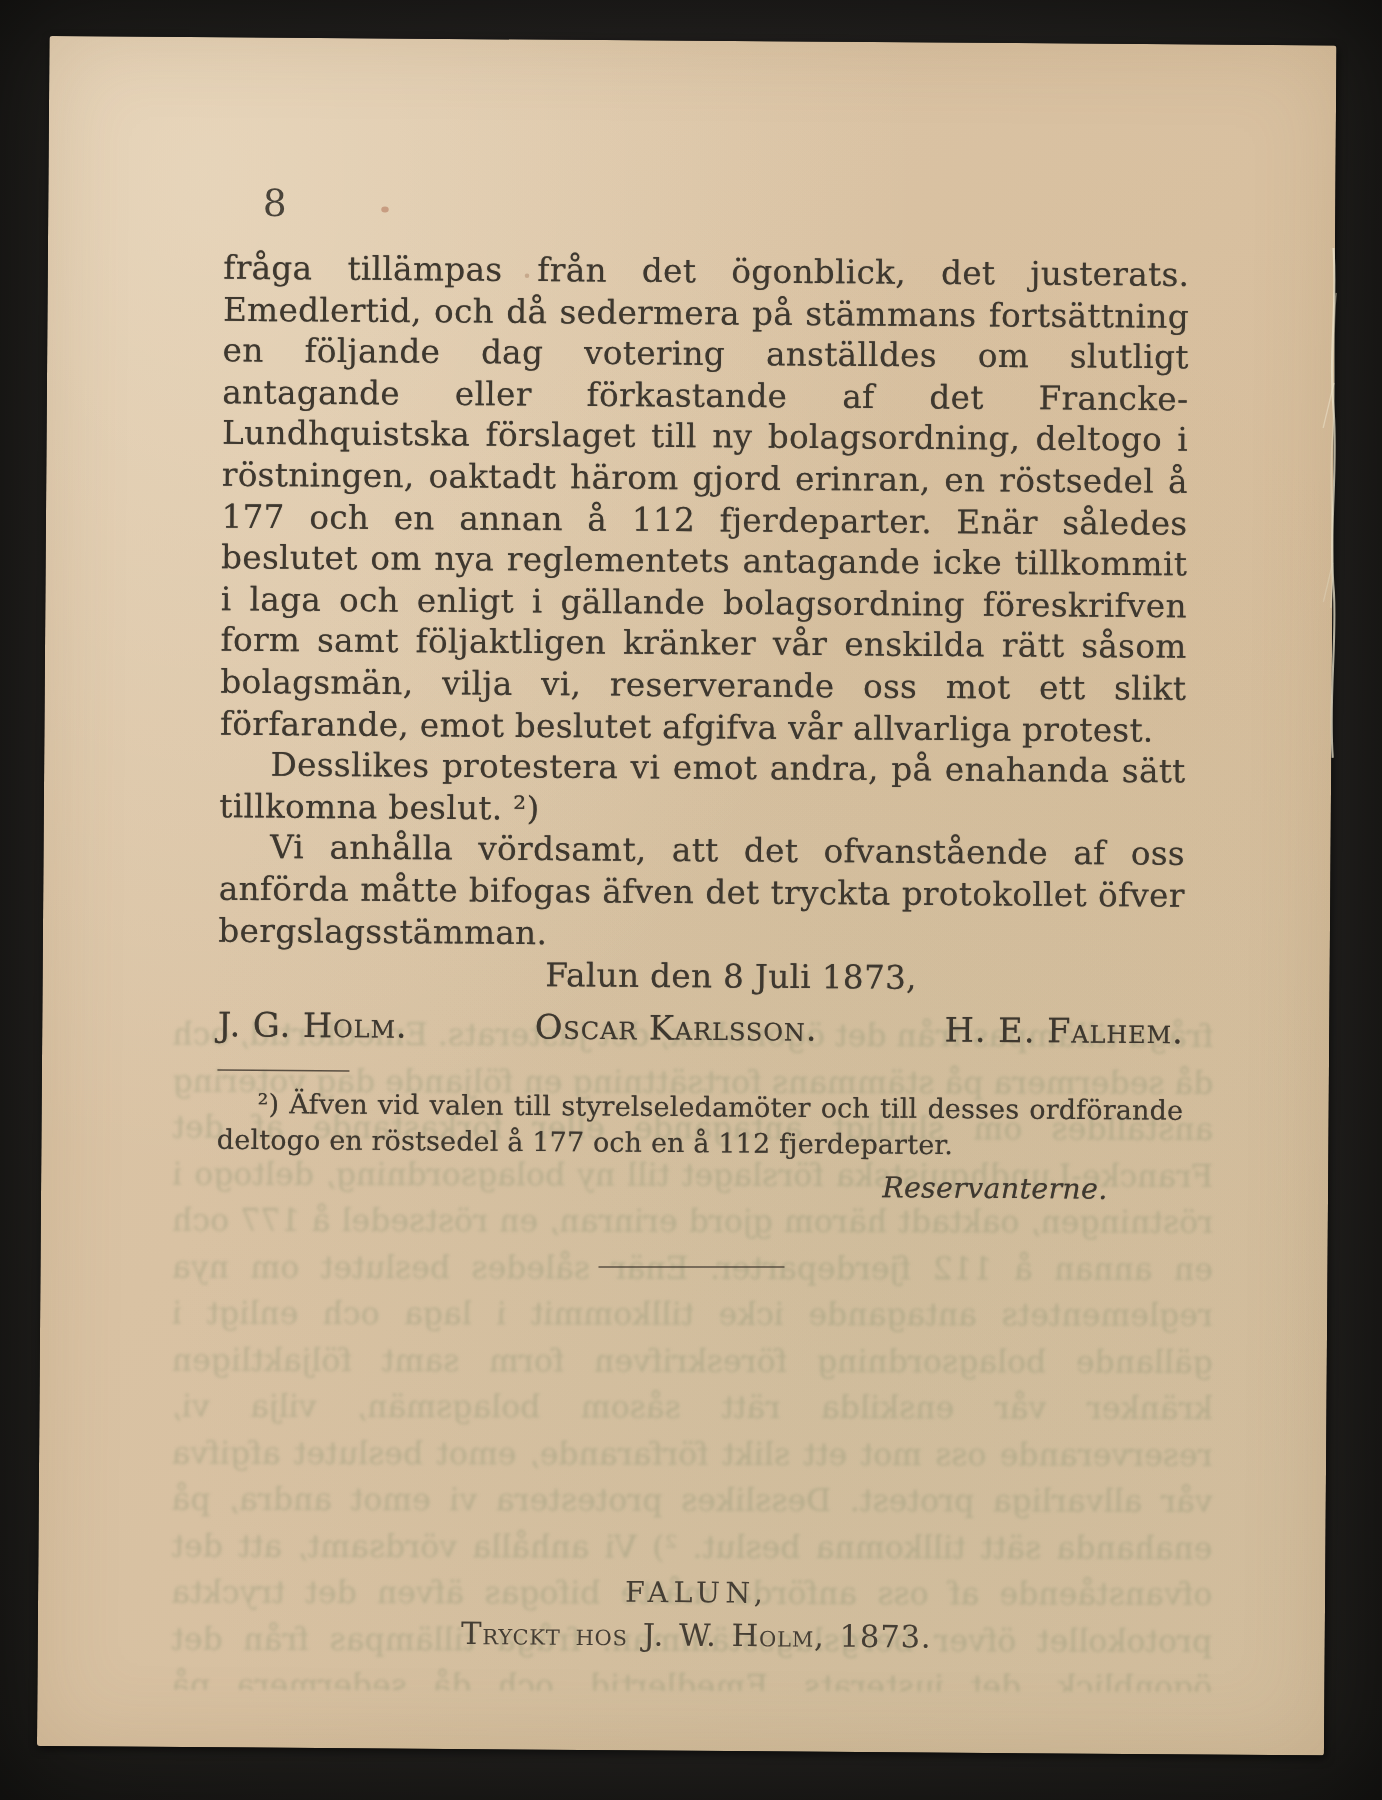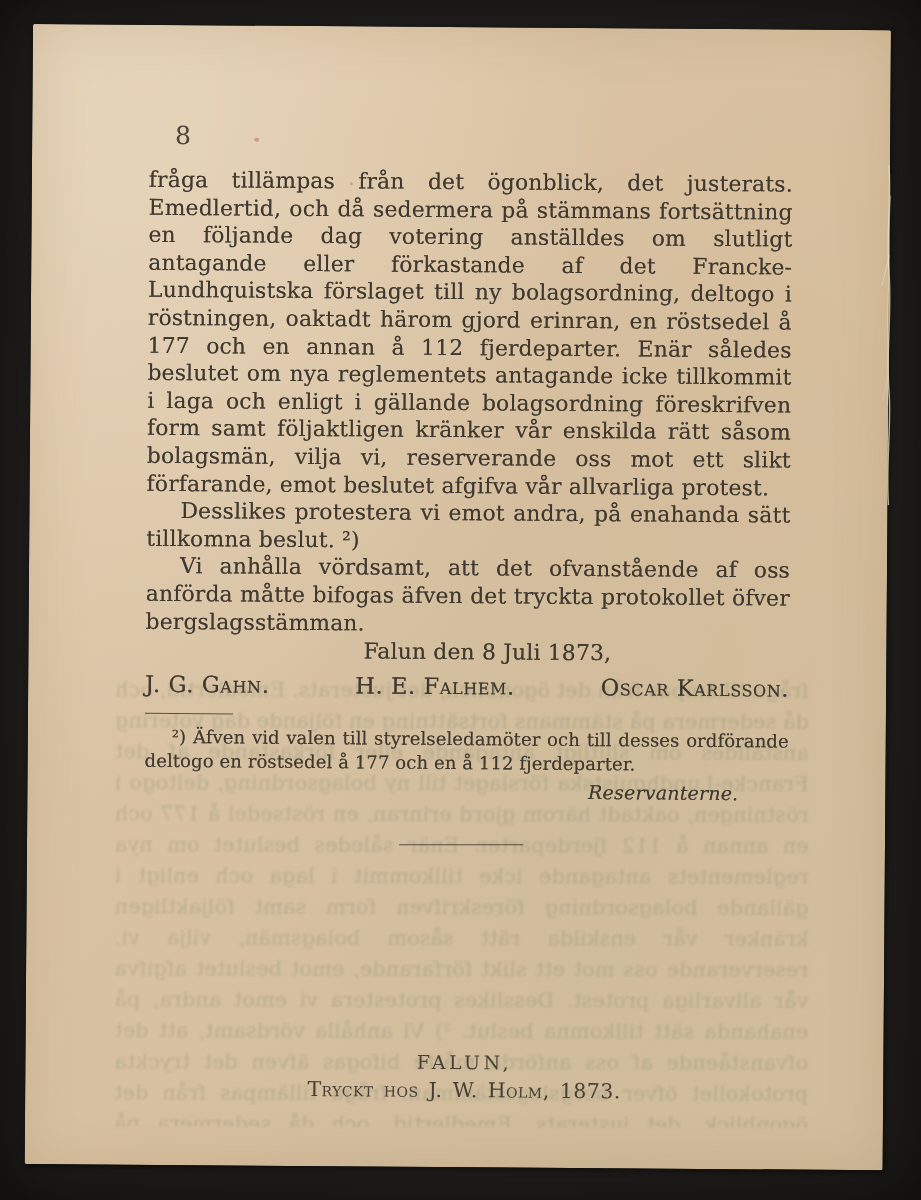--- a/index.html
+++ b/index.html
@@ -180,23 +180,23 @@
       <div class="page-number">8</div>
 
       <div class="text-block">
         <p class="para">fråga tillämpas från det ögonblick, det justerats. Emedlertid, och då sedermera på stämmans fortsättning en följande dag votering anställdes om slutligt antagande eller förkastande af det Francke-Lundhquistska förslaget till ny bolagsordning, deltogo i röstningen, oaktadt härom gjord erinran, en röstsedel å 177 och en annan å 112 fjerdeparter. Enär således beslutet om nya reglementets antagande icke tillkommit i laga och enligt i gällande bolagsordning föreskrifven form samt följaktligen kränker vår enskilda rätt såsom bolagsmän, vilja vi, reserverande oss mot ett slikt förfarande, emot beslutet afgifva vår allvarliga protest.</p>
         <p class="para indent">Desslikes protestera vi emot andra, på enahanda sätt tillkomna beslut. ²)</p>
         <p class="para indent">Vi anhålla vördsamt, att det ofvanstående af oss anförda måtte bifogas äfven det tryckta protokollet öfver bergslagsstämman.</p>
 
         <div class="dateline">Falun den 8 Juli 1873,</div>
 
         <div class="signatures">
-          <span>J. G. Gahn.</span>
+          <span>J. G. Holm.</span>
+          <span>Oscar Karlsson.</span>
           <span>H. E. Falhem.</span>
-          <span>Oscar Karlsson.</span>
         </div>
 
         <hr class="footnote-rule">
 
         <div class="footnote">²) Äfven vid valen till styrelseledamöter och till desses ordförande deltogo en röstsedel å 177 och en å 112 fjerdeparter.</div>
         <div class="footnote-attr">Reservanterne.</div>
       </div>
 
       <hr class="mid-divider">
 

